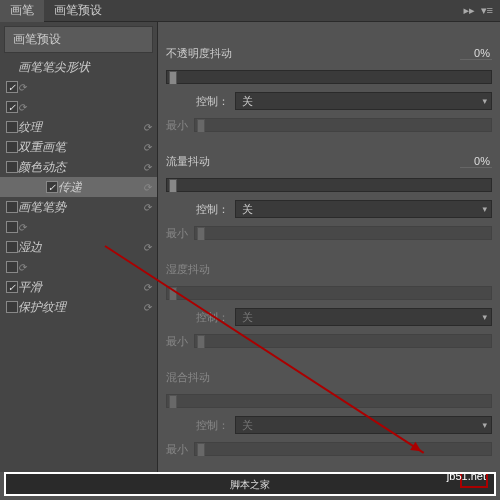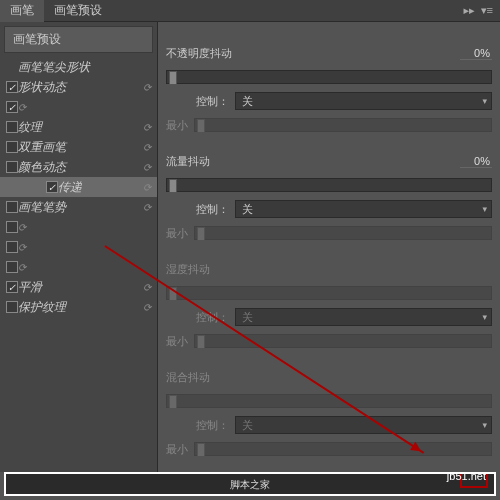--- a/index.html
+++ b/index.html
@@ -81,21 +81,20 @@
     <div class="sidebar">
       <div class="preset-btn">画笔预设</div>
       <div class="opt-list" id="opt-list">
           <div class="opt">
             <span class="cb spacer"></span>
             <span class="opt-label">画笔笔尖形状</span>
             <span class="lock"></span>
           </div>
           <div class="opt">
             <span class="cb checked"></span>
-            <span class="opt-label">形状动态</span>
             <span class="lock">⟳</span>
           </div>
           <div class="opt">
             <span class="cb checked"></span>
             <span class="lock">⟳</span>
           </div>
           <div class="opt">
             <span class="cb"></span>
             <span class="opt-label">纹理</span>
             <span class="lock">⟳</span>
@@ -119,20 +118,21 @@
             <span class="cb"></span>
             <span class="opt-label">画笔笔势</span>
             <span class="lock">⟳</span>
           </div>
           <div class="opt">
             <span class="cb"></span>
             <span class="lock">⟳</span>
           </div>
           <div class="opt">
             <span class="cb"></span>
+            <span class="opt-label">湿边</span>
             <span class="lock">⟳</span>
           </div>
           <div class="opt">
             <span class="cb"></span>
             <span class="lock">⟳</span>
           </div>
           <div class="opt">
             <span class="cb checked"></span>
             <span class="opt-label">平滑</span>
             <span class="lock">⟳</span>

